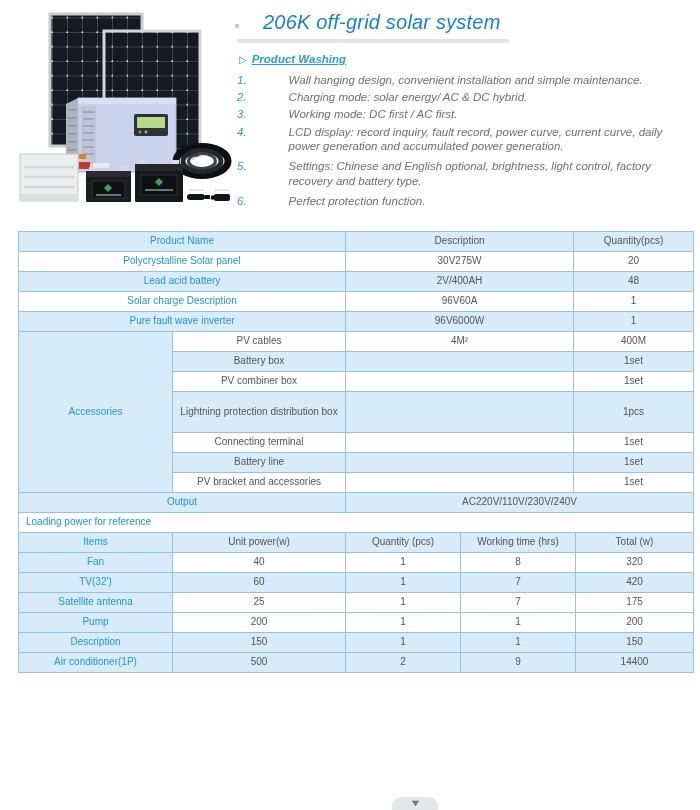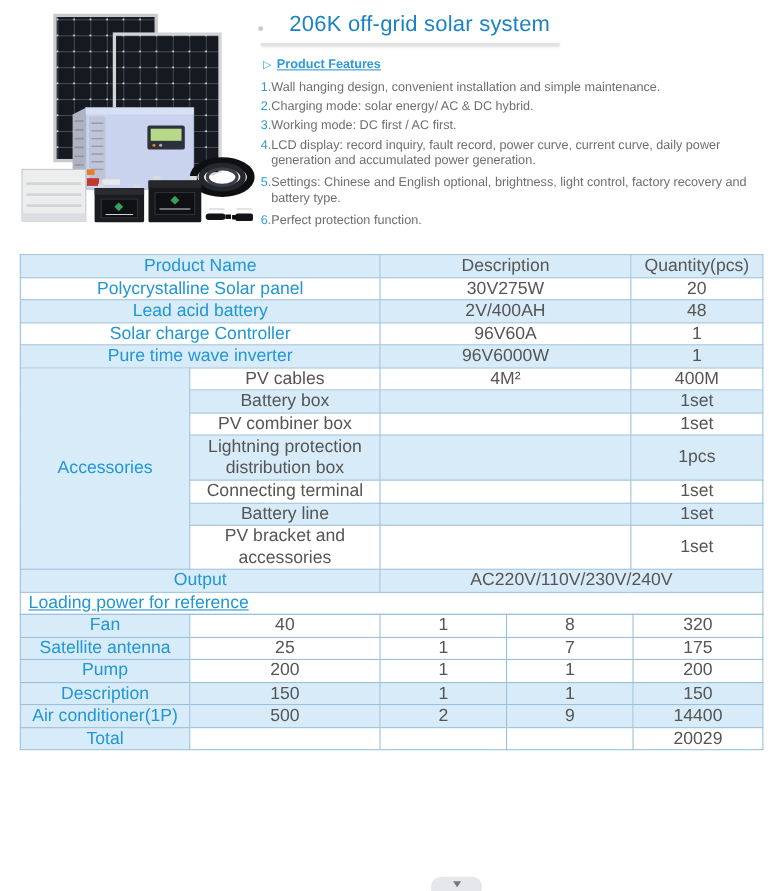--- a/index.html
+++ b/index.html
@@ -2,40 +2,40 @@
 <html><head>
 <meta charset="utf-8">
 <style>
   html,body{margin:0;padding:0;}
   body{
     width:700px;height:810px;background:#ffffff;overflow:hidden;position:relative;
     font-family:"Liberation Sans","DejaVu Sans",sans-serif;
     -webkit-font-smoothing:antialiased;
   }
   
-  .top{position:relative;height:231px;}
+  .top{position:relative;height:231px;font-style:italic;}
   .scene{position:absolute;left:8px;top:4px;}
   .info{position:absolute;left:237px;top:8px;width:456px;}
   .title-row{position:relative;}
   .title-dot{position:absolute;left:-2px;top:14px;width:4px;height:4px;background:#c9c9c9;border-radius:1px;}
   .page-title{color:#1a82c4;font-size:20px;line-height:1.2;margin:2px 0 0 26px;letter-spacing:.2px;}
   .title-underline{width:272px;height:3px;background:#e2e2e2;border-radius:2px;box-shadow:0 1px 2px #e6e6e6;margin:5px 0 7px 0;}
   .features-link{display:inline-block;color:#2f9ad4;font-size:11.5px;font-weight:bold;text-decoration:underline;margin:0 0 8px 2px;cursor:pointer;}
   .features-link .tri{display:inline-block;margin-right:5px;font-size:10px;text-decoration:none;}
   .feature-item{display:flex;font-size:11.5px;color:#6e6e6e;line-height:1.28;margin-bottom:2.5px;}
   .feature-item.sp{margin-top:5px;}
   .feature-num{color:#2f9ad4;flex:0 0 auto;white-space:pre;}
-  .feature-text{flex:1 1 auto;}
+  .feature-text{flex:1 1 auto;margin-left:42px;}
   
-  table{border-collapse:collapse;table-layout:fixed;margin-left:18px;width:675px;font-size:16px;color:#555;}
+  table{border-collapse:collapse;table-layout:fixed;margin-left:18px;width:675px;font-size:10px;color:#555;}
   #load-table{margin-top:-1px;}
   td{border:1px solid #9bc0dc;height:19px;text-align:center;padding:0 4px;line-height:1.22;overflow:hidden;}
   .bg{background:#d7ebf8;}
   .bt{color:#2196d6;}
-  .loading-cell{text-align:left;padding-left:7px;text-decoration:underline;}
+  .loading-cell{text-align:left;padding-left:7px;}
   
   .scroll-tab{position:absolute;left:392px;top:797px;width:46px;height:13px;background:#e4e6e9;border-radius:9px 9px 0 0;
     display:flex;align-items:center;justify-content:center;cursor:pointer;}
   .scroll-tab .chev{color:#737a84;font-size:9px;line-height:1;transform:scaleX(1.4);}
 </style>
 </head>
 <body>
 
 <div class="top">
 
@@ -113,21 +113,21 @@
       <rect x="203" y="191.5" width="4" height="4" fill="#0a0a0c"></rect>
     </g>
   </svg>
 
   <div class="info">
     <div class="title-row">
       <span class="title-dot"></span>
       <div class="page-title">206K off-grid solar system</div>
     </div>
     <div class="title-underline"></div>
-    <div class="features-link"><span class="tri">▷</span><span>Product Features</span></div>
+    <div class="features-link"><span class="tri">▷</span><span>Product Washing</span></div>
 
     <div class="feature-item">
       <span class="feature-num">1.</span>
         <span class="feature-text">Wall hanging design, convenient installation and simple maintenance.</span>
     </div>
     <div class="feature-item">
       <span class="feature-num">2.</span>
         <span class="feature-text">Charging mode: solar energy/ AC &amp; DC hybrid.</span>
     </div>
     <div class="feature-item">
@@ -166,26 +166,26 @@
     <td colspan="2" class="bt">Polycrystalline Solar panel</td>
     <td>30V275W</td>
     <td>20</td>
   </tr>
   <tr>
     <td colspan="2" class="bg bt">Lead acid battery</td>
     <td class="bg">2V/400AH</td>
     <td class="bg">48</td>
   </tr>
   <tr>
-    <td colspan="2" class="bt">Solar charge Controller</td>
+    <td colspan="2" class="bt">Solar charge Description</td>
     <td>96V60A</td>
     <td>1</td>
   </tr>
   <tr>
-    <td colspan="2" class="bg bt">Pure time wave inverter</td>
+    <td colspan="2" class="bg bt">Pure fault wave inverter</td>
     <td class="bg">96V6000W</td>
     <td class="bg">1</td>
   </tr>
   <tr>
     <td rowspan="7" class="bg bt">Accessories</td>
     <td>PV cables</td>
     <td>4M²</td>
     <td>400M</td>
   </tr>
   <tr>
@@ -230,26 +230,40 @@
 
 <table id="load-table">
   <colgroup>
       <col style="width:154px">
       <col style="width:173px">
       <col style="width:115px">
       <col style="width:115px">
       <col style="width:118px">
     </colgroup>
   <tbody>
+      <tr>
+    <td class="bg bt">Items</td>
+    <td class="bg">Unit power(w)</td>
+    <td class="bg">Quantity (pcs)</td>
+    <td class="bg">Working time (hrs)</td>
+    <td class="bg">Total (w)</td>
+  </tr>
   <tr>
     <td class="bg bt">Fan</td>
     <td>40</td>
     <td>1</td>
     <td>8</td>
     <td>320</td>
+  </tr>
+  <tr>
+    <td class="bg bt">TV(32')</td>
+    <td class="bg">60</td>
+    <td class="bg">1</td>
+    <td class="bg">7</td>
+    <td class="bg">420</td>
   </tr>
   <tr>
     <td class="bg bt">Satellite antenna</td>
     <td>25</td>
     <td>1</td>
     <td>7</td>
     <td>175</td>
   </tr>
   <tr>
     <td class="bg bt">Pump</td>
@@ -265,25 +279,18 @@
     <td class="bg">1</td>
     <td class="bg">150</td>
   </tr>
   <tr>
     <td class="bg bt">Air conditioner(1P)</td>
     <td class="bg">500</td>
     <td class="bg">2</td>
     <td class="bg">9</td>
     <td class="bg">14400</td>
   </tr>
-  <tr>
-    <td class="bg bt">Total</td>
-    <td></td>
-    <td></td>
-    <td></td>
-    <td>20029</td>
-  </tr>
 </tbody>
   </table>
 
 <div class="scroll-tab">
   <span class="chev">▼</span>
 </div>
 
 </body></html>

